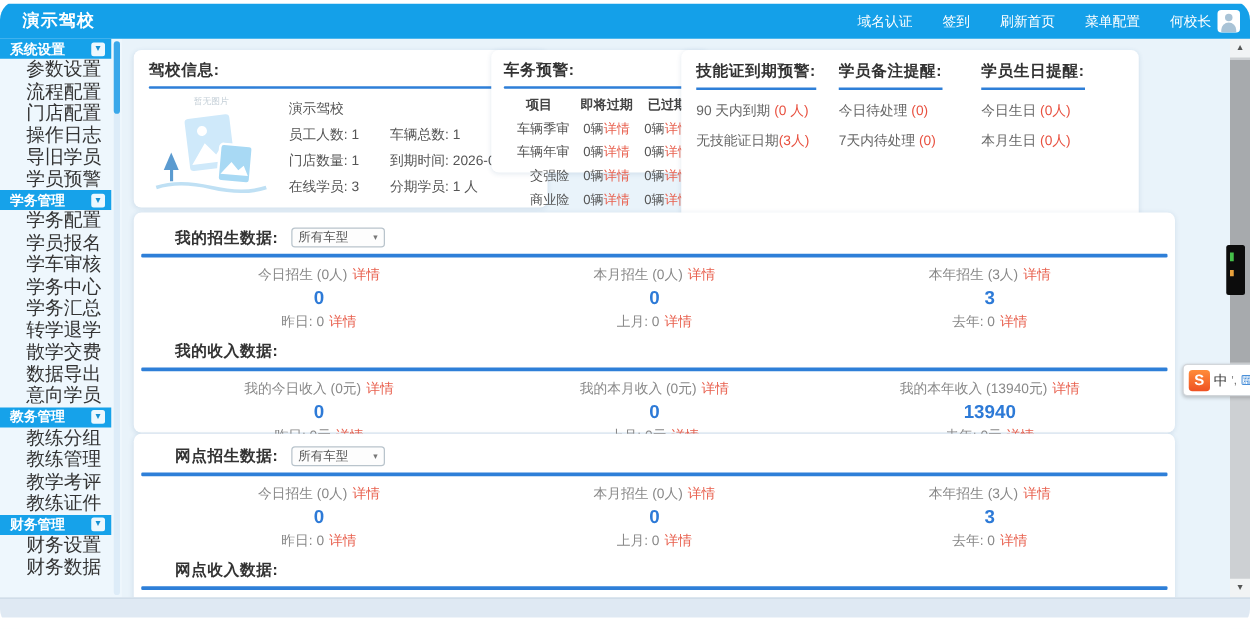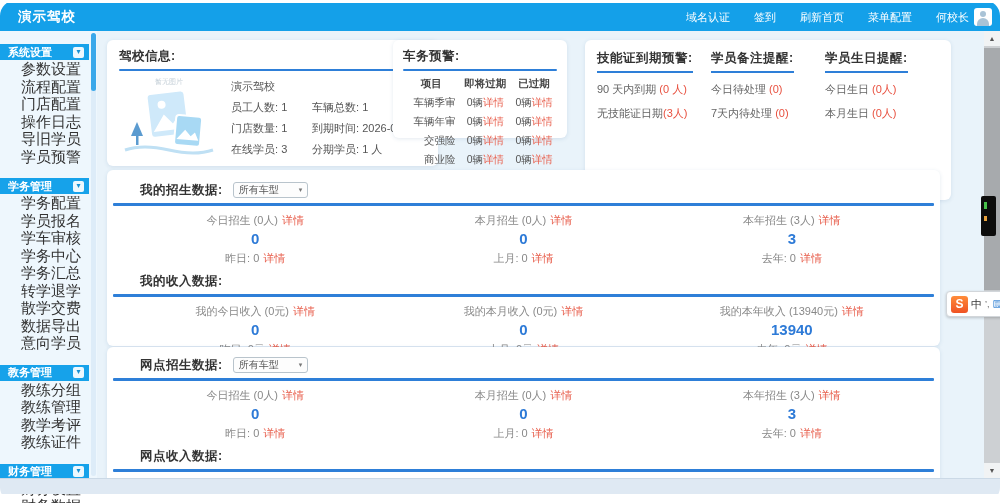--- a/index.html
+++ b/index.html
@@ -20,21 +20,21 @@
                     border-radius:50%; background:#a9c3d6; }
   .avatar::after { content:""; position:absolute; left:3px; top:10px; width:12px; height:8px;
                    border-radius:6px 6px 0 0; background:#a9c3d6; }
 
   
   .sidebar { position:absolute; left:0; top:31px; width:97px; height:447px;
              background:#eef7fd; z-index:2; }
   .side-scroll { position:absolute; right:1px; top:2px; width:5px; height:443px;
                  background:#ddecf8; border-radius:3px; }
   .side-scroll .sthumb { width:5px; height:58px; background:#3aa8ea; border-radius:3px; }
-  .sec { margin-top:13px; }
+  .sec { margin-top:0; }
   .sec-hdr { height:16px; margin-right:8px; background:#16a2ea; color:#fff;
              font-size:11px; font-weight:bold; display:flex; align-items:center;
              justify-content:space-between; padding:0 5px 0 8px; cursor:pointer; }
   .collapse { width:11px; height:11px; background:rgba(255,255,255,.92); border-radius:2px;
               color:#1690d2; font-size:8px; line-height:10px; text-align:center; }
   .side-item { height:17.5px; line-height:17.5px; font-size:15px; color:#333;
                padding-left:21px; cursor:pointer; white-space:nowrap; }
 
   
   .main { position:absolute; left:97px; top:31px; width:887px; height:447px;
@@ -52,21 +52,21 @@
   .info-row { margin-bottom:6px; white-space:nowrap; }
   .fld { display:inline-block; }
   .fld.first { min-width:78px; }
 
   #card-vehicle { left:296px; top:9px; width:174px; height:98px; padding:8px 10px; }
   .vtable { width:100%; border-collapse:collapse; margin-top:4px; font-size:10.5px; color:#555; }
   .vtable th { font-weight:bold; color:#444; padding:2px 0; text-align:center; }
   .vtable td { padding:2.5px 0; text-align:center; white-space:nowrap; }
   .vtable td.item { text-align:right; padding-right:4px; }
 
-  #card-reminders { left:488px; top:9px; width:366px; height:160px; padding:8px 12px; display:flex; }
+  #card-reminders { left:448px; top:9px; width:366px; height:160px; padding:8px 12px; display:flex; }
   .rem-col { flex:1; }
   .rem-title { display:inline-block; font-size:12.5px; font-weight:bold; color:#333;
                border-bottom:2px solid #2e7fd8; padding-bottom:4px; letter-spacing:.5px; }
   .rem-line { margin-top:9px; font-size:11px; color:#666; white-space:nowrap; }
   .red { color:#e8503f; }
   .detail { color:#e8604e; margin-left:4px; cursor:pointer; }
 
   #card-stats1 { left:10px; top:139px; width:833px; height:176px; padding:8px 14px; }
   #card-stats2 { left:10px; top:316px; width:833px; height:176px; padding:6px 14px; }
   .sec-row { display:flex; align-items:center; gap:10px; height:20px; margin-top:2px;margin-left:19px; }

